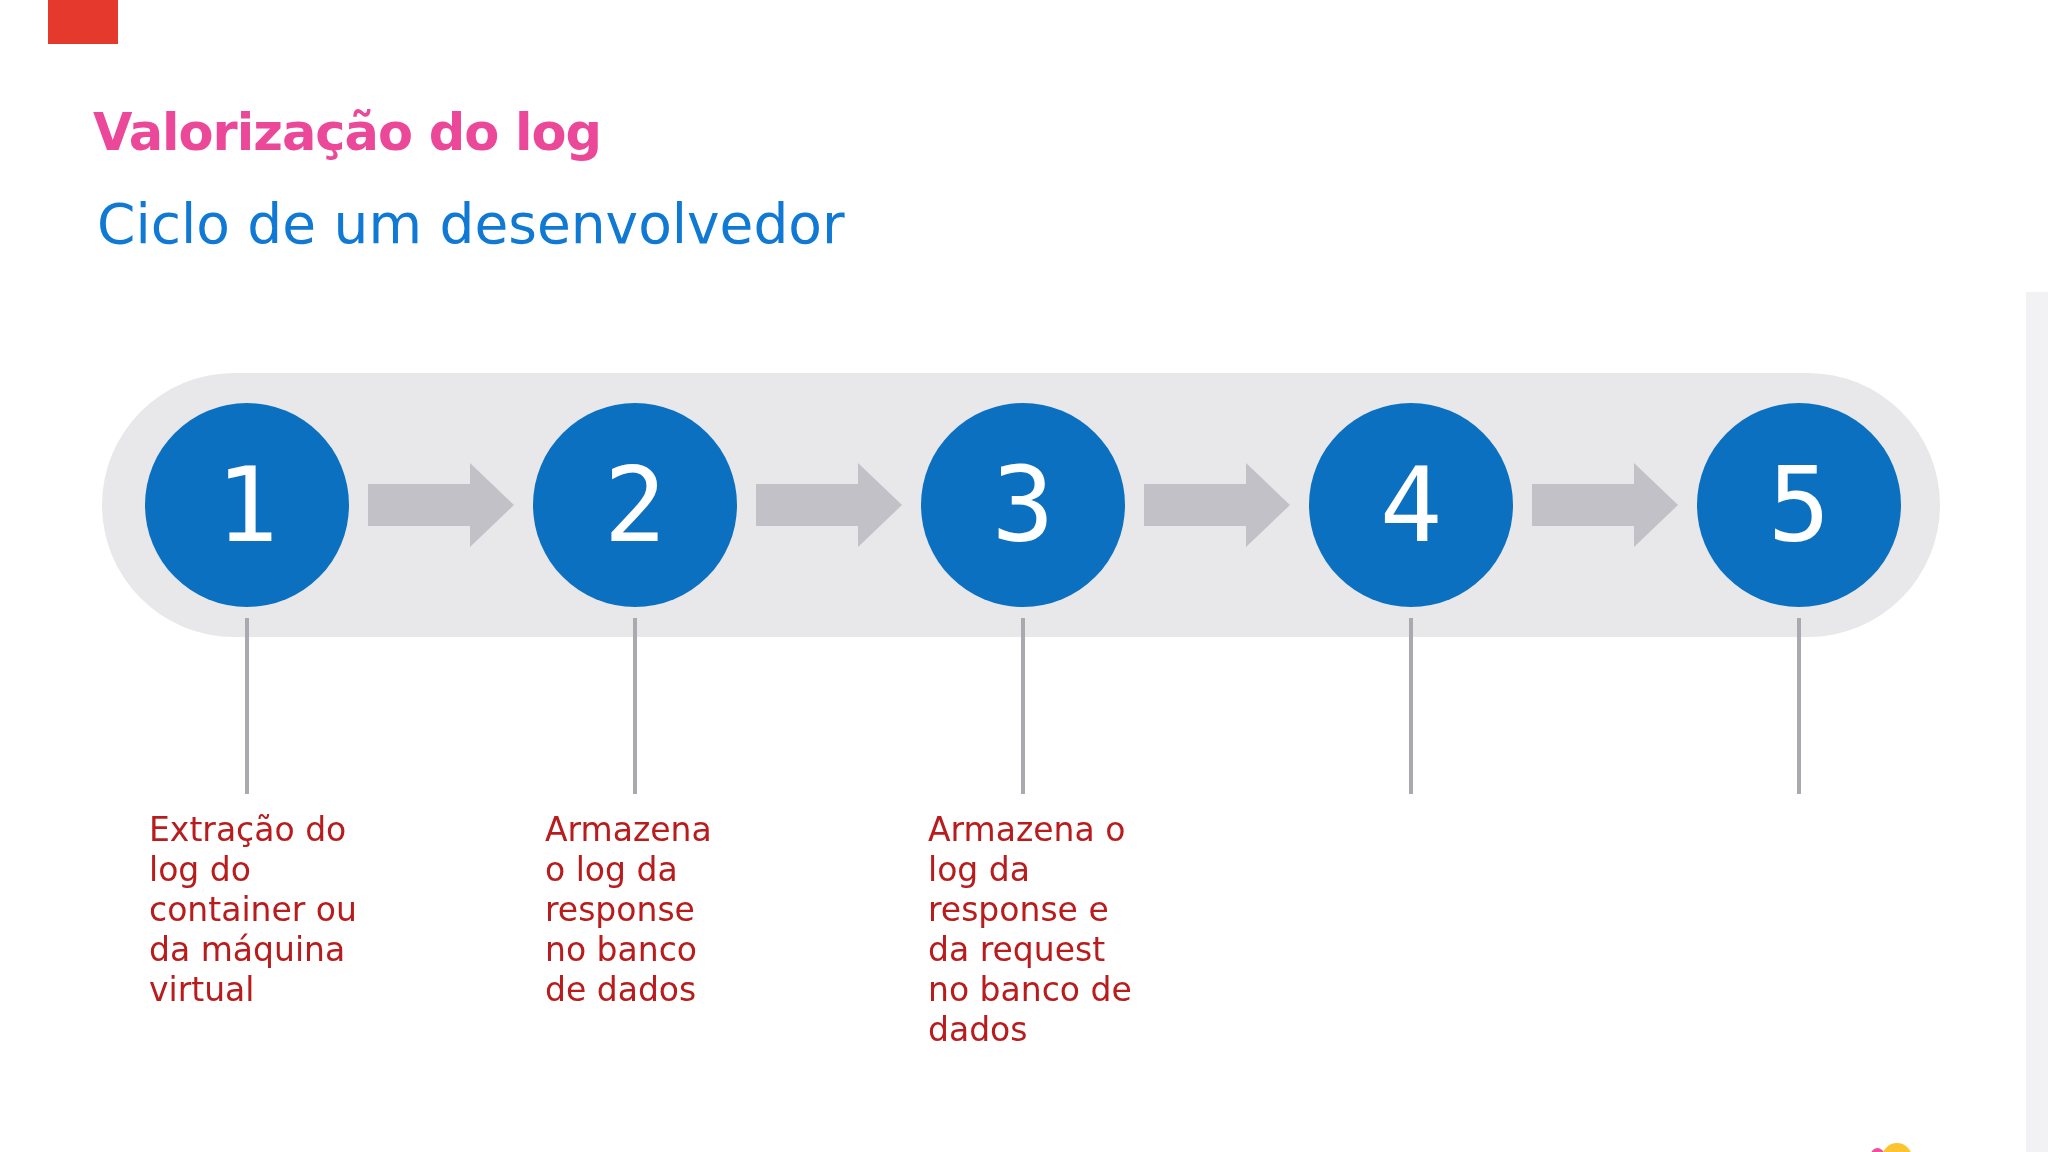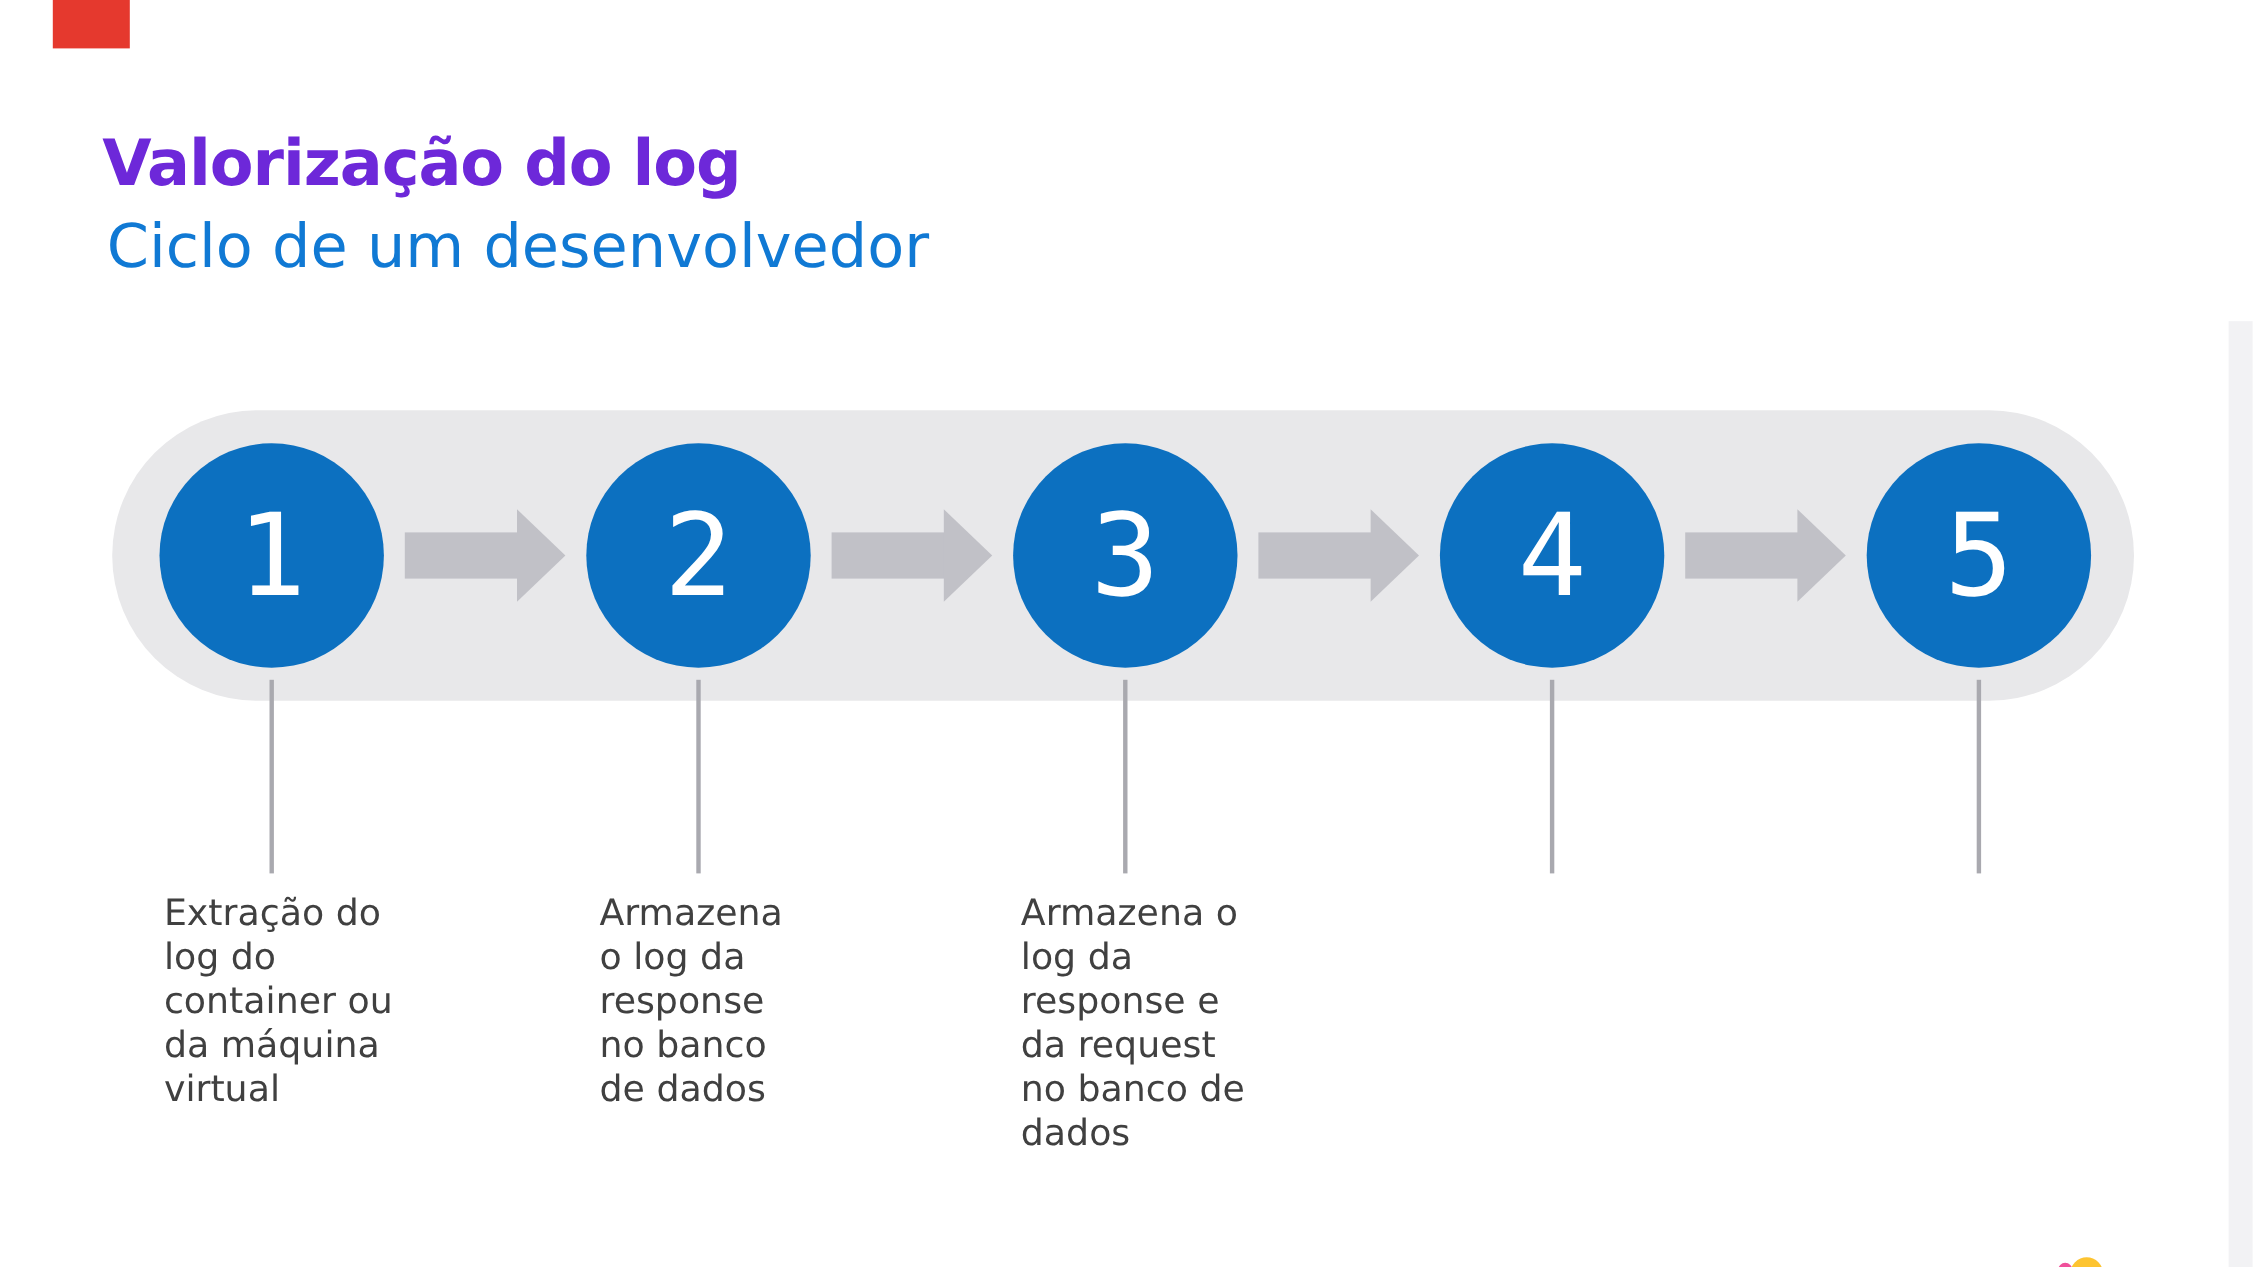--- a/index.html
+++ b/index.html
@@ -11,22 +11,22 @@
   .slide{position:absolute;inset:0;width:2048px;height:1152px;background:#ffffff;}
 
   
   .red-bar{position:absolute;left:48px;top:0;width:70px;height:44px;background:#e5392e;}
 
   
   .edge-shade{position:absolute;left:2026px;top:292px;width:22px;height:860px;background:#f2f2f4;}
 
   
   .title{
-    position:absolute;left:93px;top:119px;margin:0;
-    font-size:58px;line-height:1;font-weight:bold;color:#6d28d9;letter-spacing:-1px;
+    position:absolute;left:93px;top:107px;margin:0;
+    font-size:51px;line-height:1;font-weight:bold;color:#ec4899;letter-spacing:-1px;
   }
   .subtitle{
     position:absolute;left:97px;top:197px;margin:0;
     font-size:55px;line-height:1;font-weight:normal;color:#1079d4;
   }
 
   
   .band{
     position:absolute;left:102px;top:373px;width:1838px;height:264px;
     background:#e8e8ea;border-radius:132px;
@@ -52,21 +52,21 @@
     border-left:44px solid #c1c1c7;
   }
 
   
   .connector{position:absolute;top:618px;width:4px;height:176px;background:#a9a9af;}
   .l1{left:245px}.l2{left:633px}.l3{left:1021px}.l4{left:1409px}.l5{left:1797px}
 
   
   .desc{
     position:absolute;top:810px;width:250px;
-    font-size:33px;line-height:40px;color:#404040;
+    font-size:33px;line-height:40px;color:#b91c1c;
     white-space:pre-line;
   }
   .d1{left:149px}.d2{left:545px}.d3{left:928px}.d4{left:1326px}.d5{left:1692px;top:798px}
 
   
   .logo{position:absolute;left:1862px;top:1140px;width:180px;height:64px;}
   .dot{position:absolute;border-radius:50%;}
   .dot.pink     {left:9px; top:8px; width:13px;height:13px;background:#f0509b;}
   .dot.lightblue{left:2px; top:22px;width:15px;height:15px;background:#36a9e1;}
   .dot.yellow   {left:20px;top:3px; width:30px;height:30px;background:#fdc431;}

